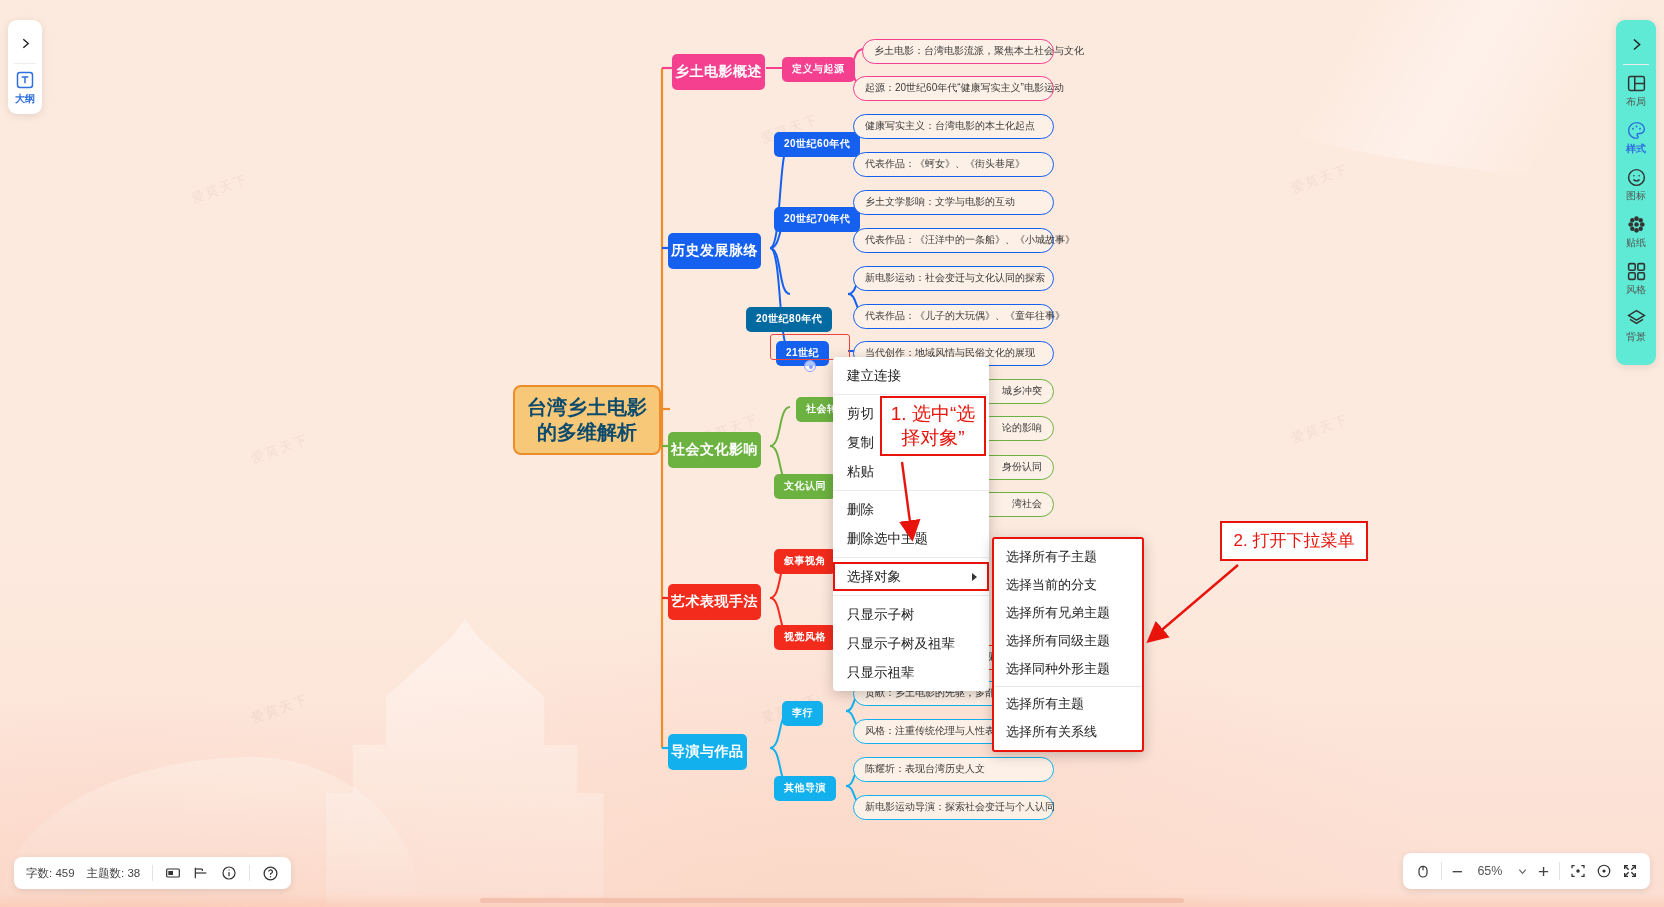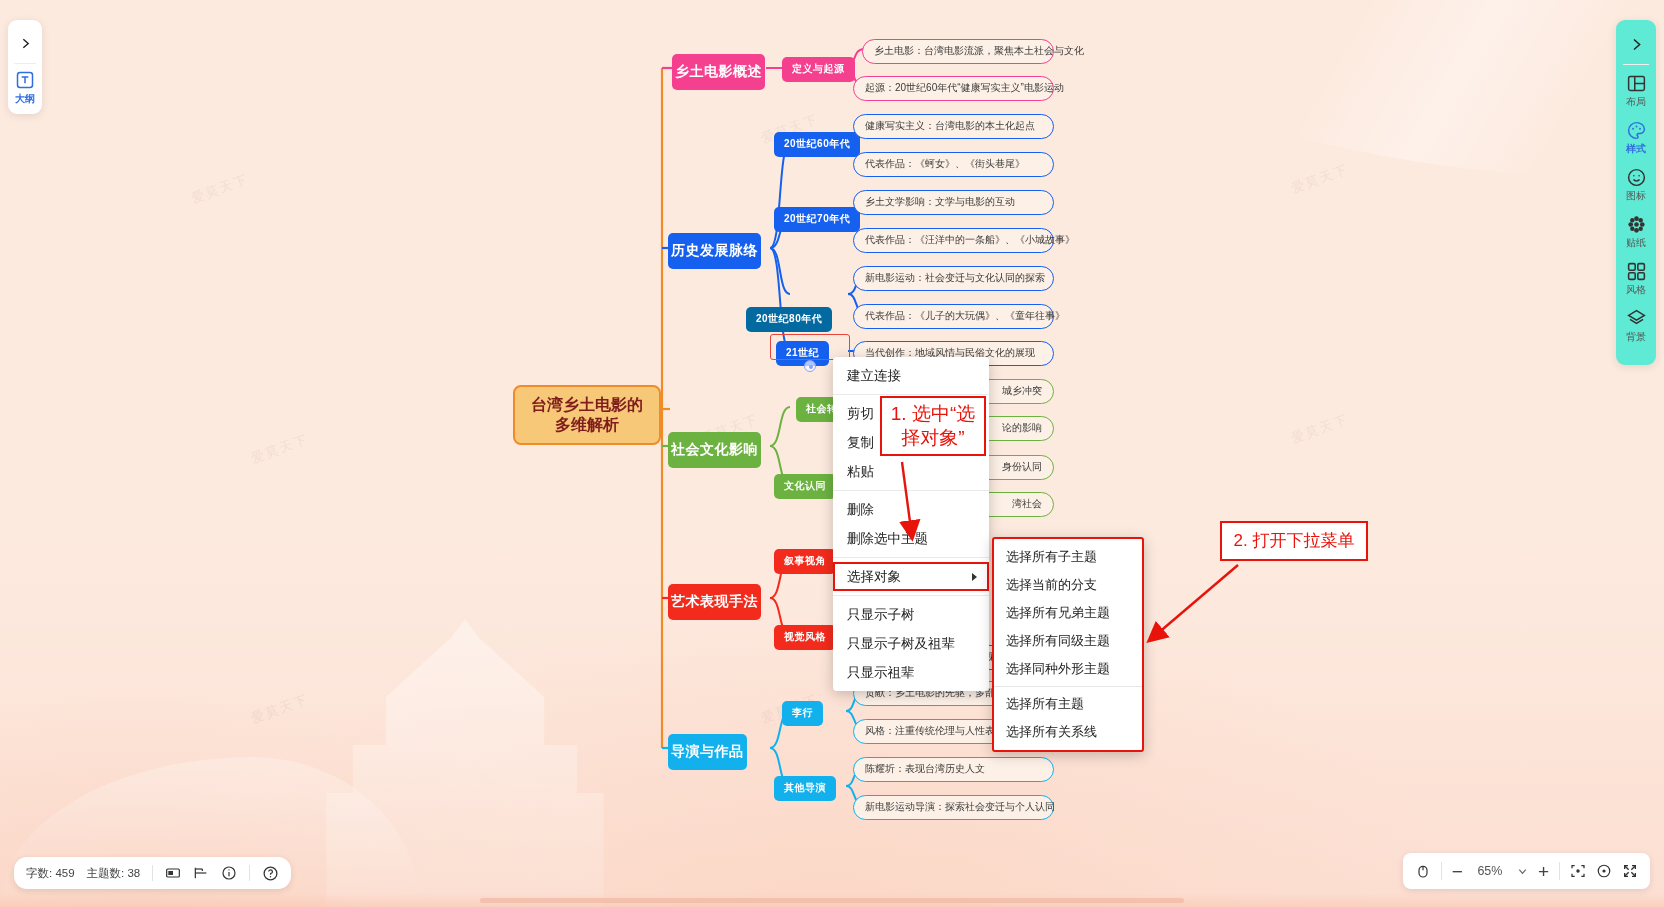--- a/index.html
+++ b/index.html
@@ -53,22 +53,22 @@
 
   
   #canvas { position:absolute; inset:0; }
   svg.links { position:absolute; inset:0; width:1664px; height:907px; pointer-events:none; }
 
   .node {
     position: absolute; display: flex; align-items: center; justify-content: center;
     white-space: nowrap; line-height: 1.25;
   }
   .root {
-    background:#f6c877; border:2px solid #ef8c2a; color:#7f1d1d;
-    border-radius: 8px; font-size: 16px; font-weight: 700;
+    background:#f6c877; border:2px solid #ef8c2a; color:#0c4a6e;
+    border-radius: 8px; font-size: 20px; font-weight: 700;
     text-align:center; padding: 8px 10px; white-space: normal;
   }
   .l1 {
     color:#fff; font-weight:700; font-size:14px; border-radius:5px;
     padding: 9px 3px; letter-spacing: .5px;
   }
   .l2 {
     color:#fff; font-weight:700; font-size:10px; border-radius:5px;
     padding: 6px 10px; letter-spacing: .5px;
   }
@@ -107,21 +107,21 @@
   }
   .right-panel .chev { height:40px; display:flex; align-items:center; justify-content:center; width:100%; cursor:pointer;}
   .right-panel .div { width:26px; height:1px; background:#eee; margin-bottom:8px; }
   .ritem { display:flex; flex-direction:column; align-items:center; gap:1px; margin-bottom:11px; cursor:pointer;}
   .ritem .lbl { font-size:10px; color:#555; }
   .ritem.active .lbl { color:#2f6fe0; font-weight:700; }
 
   
   .statusbar {
     position:absolute; left:14px; bottom:18px; height:32px;
-    background:#fff; border-radius:13px; box-shadow:0 2px 7px rgba(0,0,0,.10);
+    background:#fff; border-radius:8px; box-shadow:0 2px 7px rgba(0,0,0,.10);
     display:flex; align-items:center; padding:0 12px; gap:12px;
   }
   .statusbar .txt { font-size:11.5px; color:#444; }
   .statusbar .sep { width:1px; height:16px; background:#e3e3e3; }
   .statusbar .ic { cursor:pointer; display:flex; align-items:center; }
 
   .zoombar {
     position:absolute; right:14px; bottom:18px; height:36px;
     background:#fff; border-radius:8px; box-shadow:0 2px 7px rgba(0,0,0,.10);
     display:flex; align-items:center; padding:0 12px; gap:10px;

